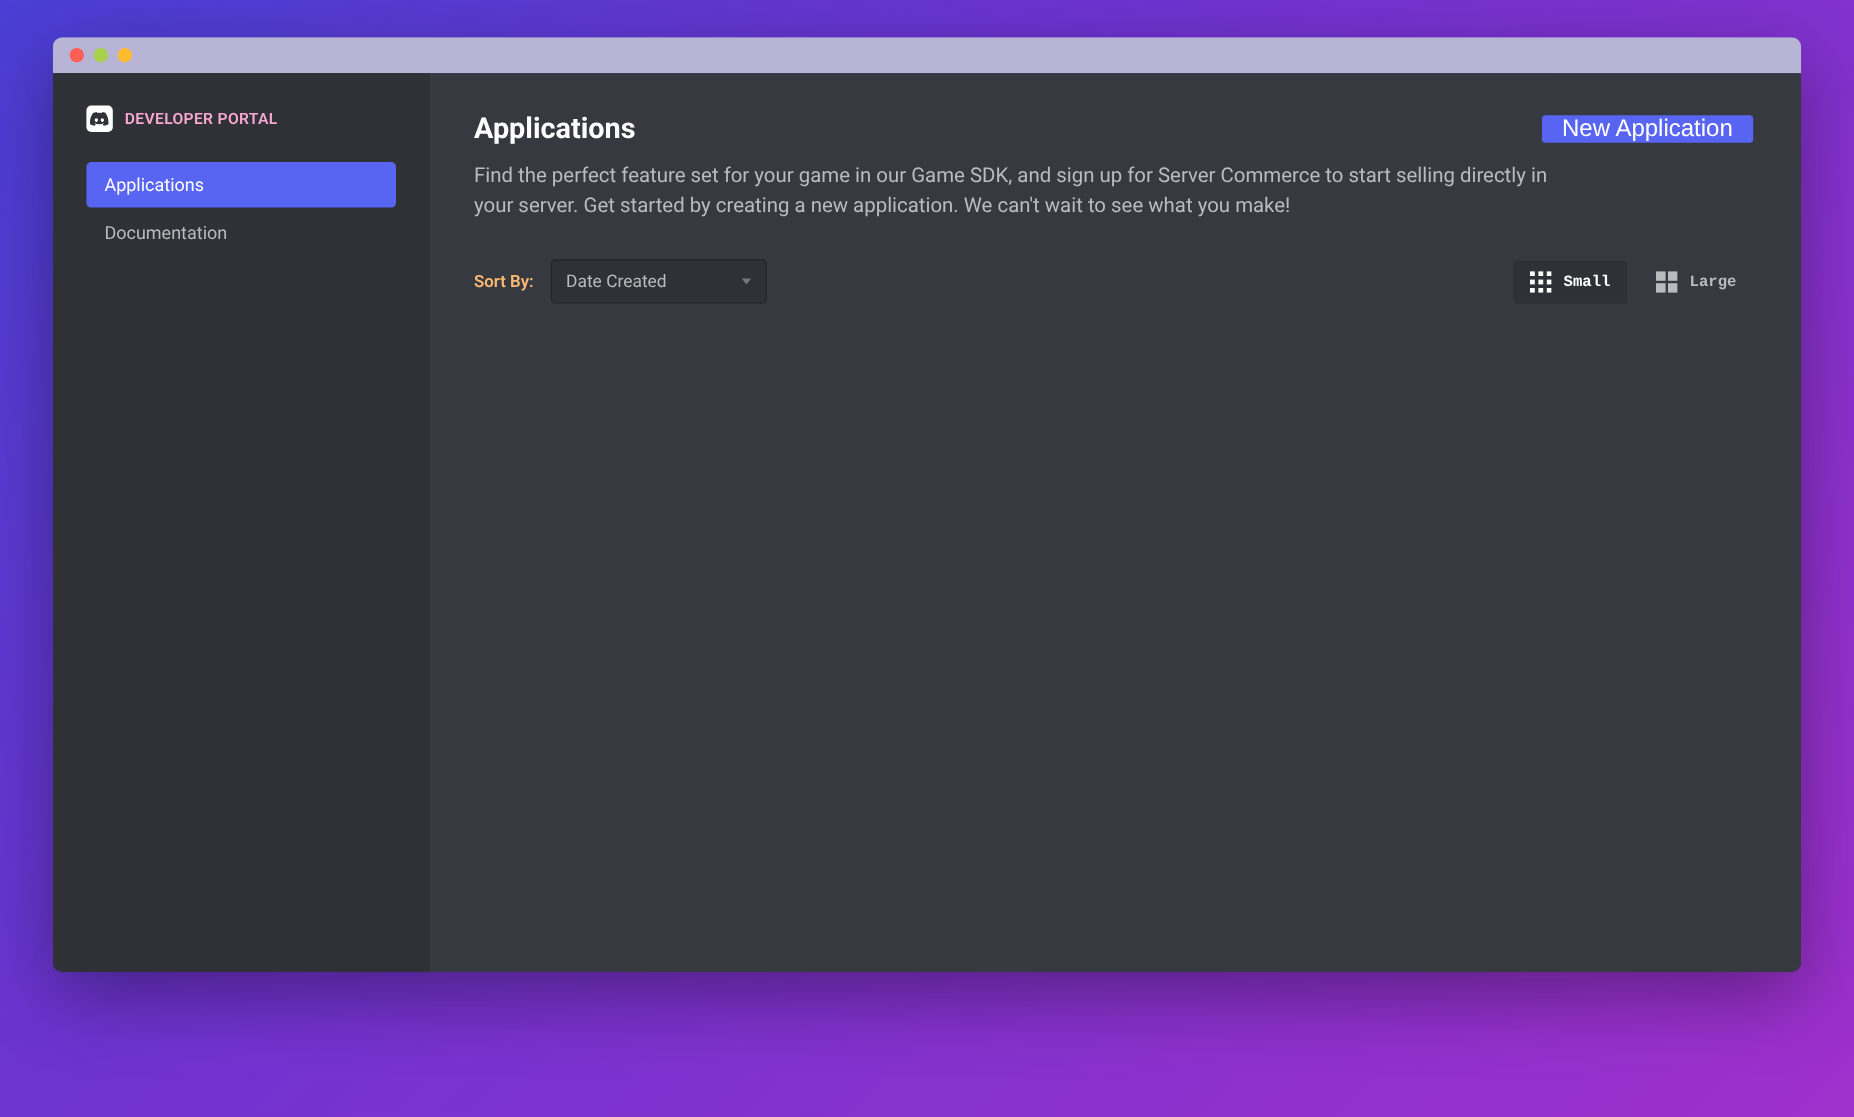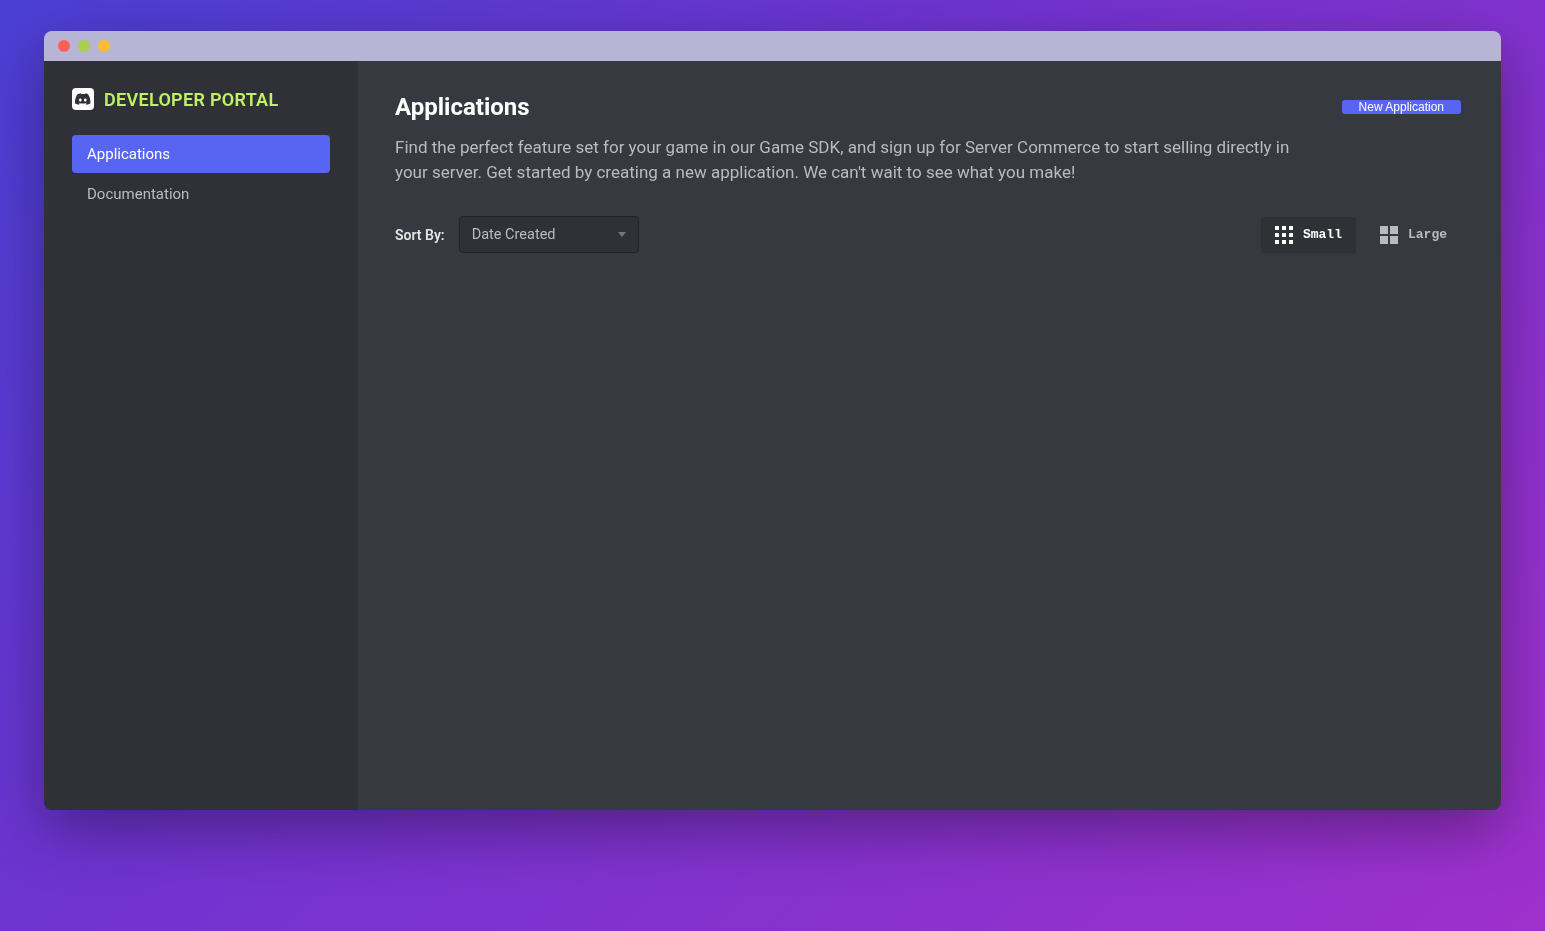--- a/index.html
+++ b/index.html
@@ -62,22 +62,22 @@
       width: 22px;
       height: 22px;
       background: #fff;
       border-radius: 4px;
       display: flex;
       align-items: center;
       justify-content: center;
     }
     .brand-logo svg { width: 16px; height: 12px; }
     .brand-text {
-      color: #bef264;
-      font-size: 18px;
+      color: #f9a8d4;
+      font-size: 13px;
       font-weight: 600;
       letter-spacing: 0.3px;
     }
     .nav-item {
       display: block;
       padding: 10px 15px;
       border-radius: 4px;
       color: #b9bbbe;
       font-size: 15px;
       margin-bottom: 2px;
@@ -102,21 +102,21 @@
       font-size: 24px;
       font-weight: 700;
       color: #fff;
     }
     .btn-primary {
       background: #5865f2;
       color: #fff;
       border: none;
       padding: 0 17px;
       border-radius: 3px;
-      font-size: 12px;
+      font-size: 20px;
       font-weight: 500;
       cursor: pointer;
     }
     .description {
       color: #b9bbbe;
       font-size: 17px;
       line-height: 1.45;
       max-width: 900px;
       margin-bottom: 32px;
     }
@@ -125,21 +125,21 @@
       justify-content: space-between;
       align-items: center;
       margin-bottom: 26px;
     }
     .sort-group {
       display: flex;
       align-items: center;
       gap: 14px;
     }
     .sort-label {
-      color: #e5e5e5;
+      color: #fdba74;
       font-size: 14px;
       font-weight: 600;
     }
     .select {
       background: #2f3136;
       border: 1px solid #232427;
       border-radius: 4px;
       padding: 9px 12px;
       color: #b9bbbe;
       font-size: 14.5px;

